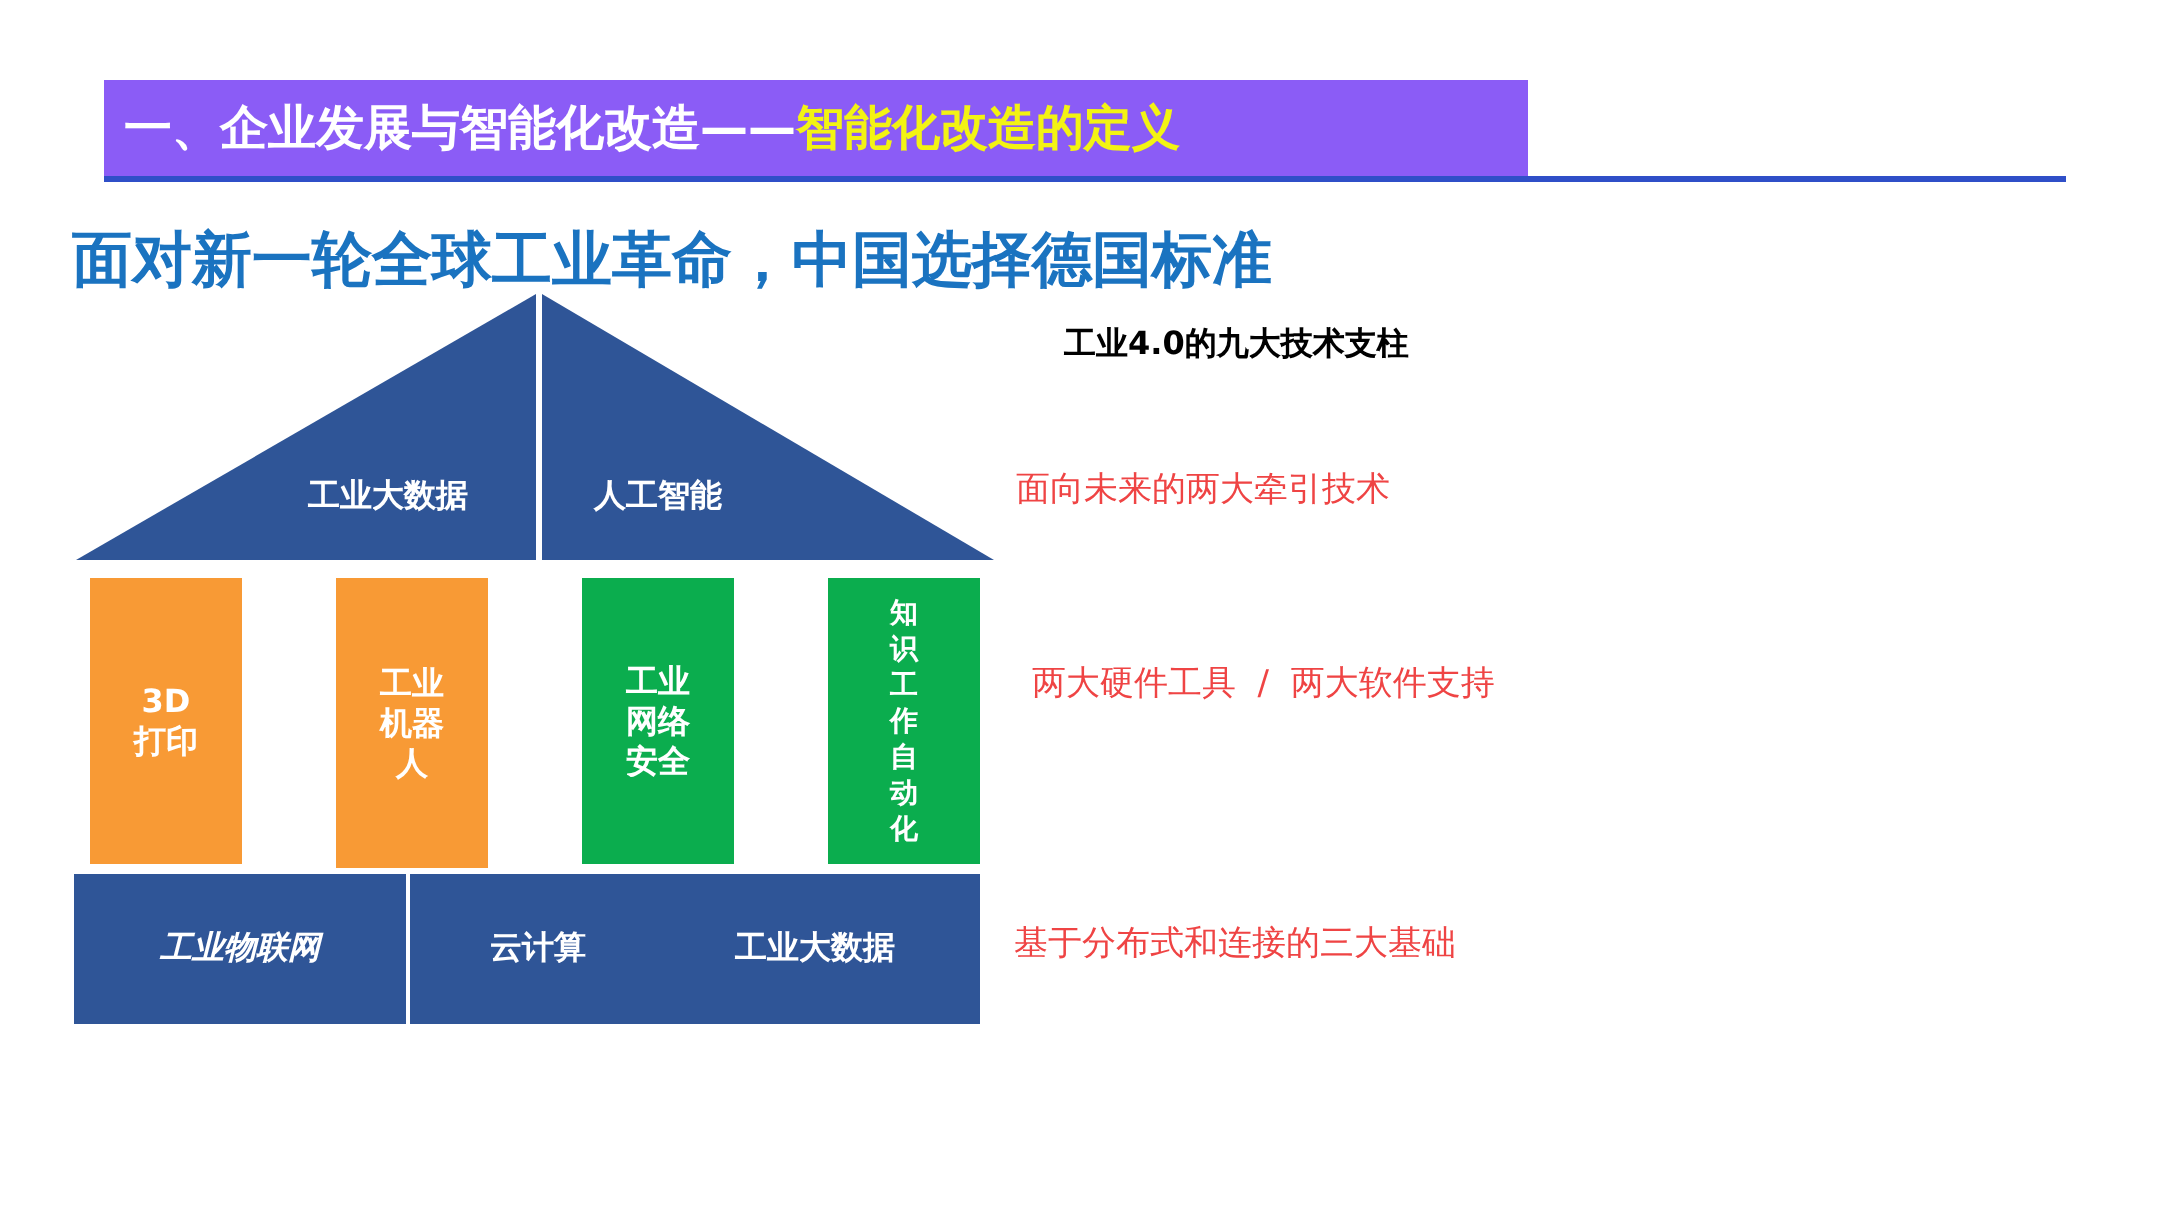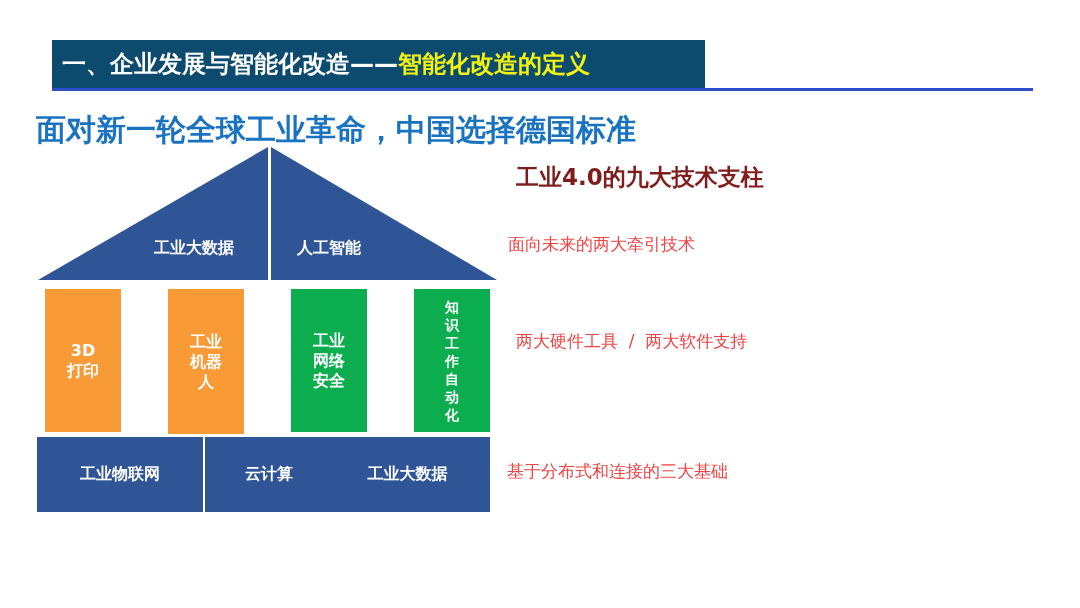--- a/index.html
+++ b/index.html
@@ -1,34 +1,34 @@
 <!DOCTYPE html>
 <html><head>
   <meta charset="utf-8">
   <style>
     html, body { margin:0; padding:0; }
     body { width:1080px; height:608px; background:#ffffff; position:relative; overflow:hidden;
            font-family:"DejaVu Sans","Liberation Sans",sans-serif; }
-    .header-bar { position:absolute; left:52px; top:40px; width:653px; height:48px; background:#0c4a6e;
+    .header-bar { position:absolute; left:52px; top:40px; width:712px; height:48px; background:#8b5cf6;
                   box-shadow: 0 2px 0 #9fb3ea; }
     .header-text { position:absolute; left:10px; top:8px; font-size:24px; font-weight:bold; color:#ffffff; white-space:nowrap; letter-spacing:0px; }
     .header-text .hl { color:#f3f313; }
     .header-line { position:absolute; left:52px; top:88px; width:981px; height:3px; background:#2f4fc8; }
     .subtitle { position:absolute; left:36px; top:110px; font-size:30px; font-weight:bold; color:#1a73c0; white-space:nowrap; }
     .roof { position:absolute; left:0; top:0; }
     .roof-label { position:absolute; top:238px; font-size:16px; font-weight:bold; color:#ffffff; white-space:nowrap; }
     .pillar { position:absolute; top:289px; width:76px; height:143px; display:flex; align-items:center; justify-content:center;
               color:#ffffff; font-weight:bold; text-align:center; }
     .pillar.orange { background:#f89a35; }
     .pillar.green { background:#0bad4e; }
     .pillar span { display:block; font-size:16px; line-height:20px; }
     .pillar.vert span { font-size:14px; line-height:18px; width:16px; word-wrap:break-word; }
     .base { position:absolute; top:437px; height:75px; background:#2f5597; display:flex; align-items:center; justify-content:center;
             color:#ffffff; font-size:16px; font-weight:bold; }
-    .side-title { position:absolute; left:516px; top:162px; font-size:23px; font-weight:bold; color:#7f1d1d; white-space:nowrap; }
+    .side-title { position:absolute; left:532px; top:162px; font-size:16px; font-weight:bold; color:#000000; white-space:nowrap; }
     .side-text { position:absolute; font-size:17px; color:#ef4444; white-space:nowrap; }
   </style>
 </head>
 <body>
 
 <div class="header-bar">
   <div class="header-text"><span>一、企业发展与智能化改造——</span><span class="hl">智能化改造的定义</span></div>
 </div>
 <div class="header-line"></div>
 
@@ -66,20 +66,20 @@
     <span>知</span>
     <span>识</span>
     <span>工</span>
     <span>作</span>
     <span>自</span>
     <span>动</span>
     <span>化</span>
   </div>
 </div>
 
-<div class="base" style="left:37px; width:166px;">工业物联网</div>
+<div class="base" style="left:37px; width:166px;font-style:italic;">工业物联网</div>
 <div class="base" style="left:205px; width:128px;">云计算</div>
 <div class="base" style="left:325px; width:165px;">工业大数据</div>
 
 <div class="side-title">工业4.0的九大技术支柱</div>
 <div class="side-text" style="left:508px; top:233px;">面向未来的两大牵引技术</div>
 <div class="side-text" style="left:516px; top:330px; white-space:pre;">两大硬件工具  /  两大软件支持</div>
 <div class="side-text" style="left:507px; top:460px;">基于分布式和连接的三大基础</div>
 
 </body></html>

